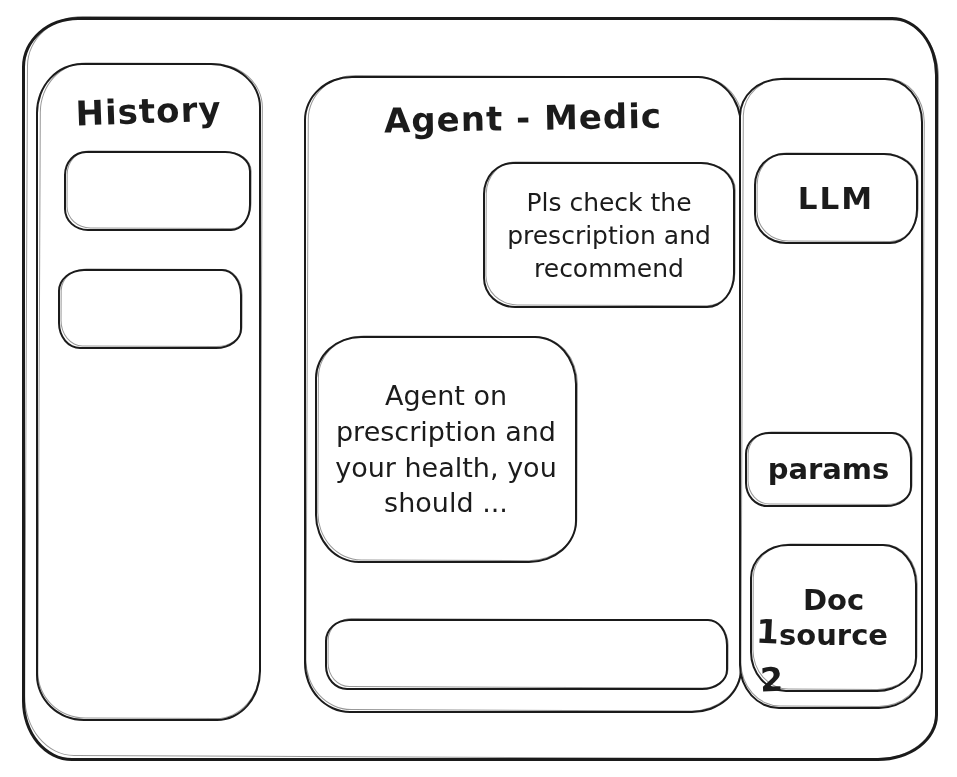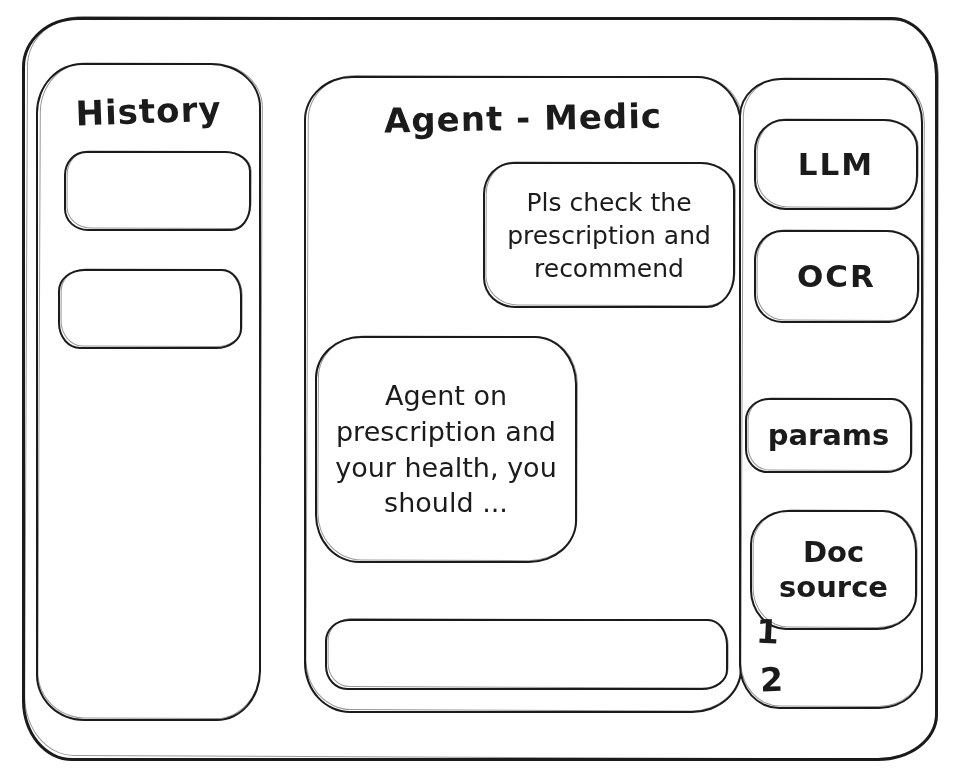--- a/index.html
+++ b/index.html
@@ -110,40 +110,41 @@
     display: flex;
     align-items: center;
     justify-content: center;
     text-align: center;
     font-family: inherit;
     color: var(--ink);
     font-weight: 600;
     line-height: 1.2;
     padding: 4px 10px;
     cursor: pointer;
+    margin-top: 34px;
   }
   .tool-btn.llm {
     left: 13px; top: 39px; width: 164px; height: 91px;
     border-radius: 30px 34px 28px 32px / 32px 28px 34px 30px;
     font-size: 31px;
     letter-spacing: 2px;
   }
   .tool-btn.ocr {
     left: 13px; top: 150px; width: 165px; height: 93px;
     border-radius: 28px 32px 30px 28px / 30px 28px 32px 28px;
     font-size: 31px;
     letter-spacing: 2px;
   }
   .tool-btn.params {
     left: 4px; top: 318px; width: 167px; height: 75px;
     border-radius: 24px 20px 26px 22px / 22px 26px 20px 24px;
     font-size: 29px;
   }
   .tool-btn.doc-source {
-    left: 9px; top: 430px; width: 167px; height: 120px;
+    left: 9px; top: 430px; width: 167px; height: 148px;
     border-radius: 38px 34px 40px 36px / 34px 40px 34px 40px;
     font-size: 29px;
   }
   .tool-btn.doc-source .btn-text { max-width: 120px; }
   .doc-num {
     position: absolute;
     font-size: 33px;
     font-weight: 600;
     cursor: pointer;
   }
@@ -172,21 +173,20 @@
 
     <div class="sketch bubble assistant-bubble">
       <span class="bubble-text">Agent on prescription and your health, you should ...</span>
     </div>
 
     <div class="sketch message-input"></div>
   </main>
 
   <aside class="sketch tools-panel">
     <button class="sketch tool-btn llm">LLM</button>
-    <button class="sketch tool-btn ocr">OCR</button>
     <button class="sketch tool-btn params">params</button>
     <button class="sketch tool-btn doc-source">
       <span class="btn-text">Doc source</span>
     </button>
     <div class="doc-num num1">1</div>
     <div class="doc-num num2">2</div>
   </aside>
 
 </div>
 

